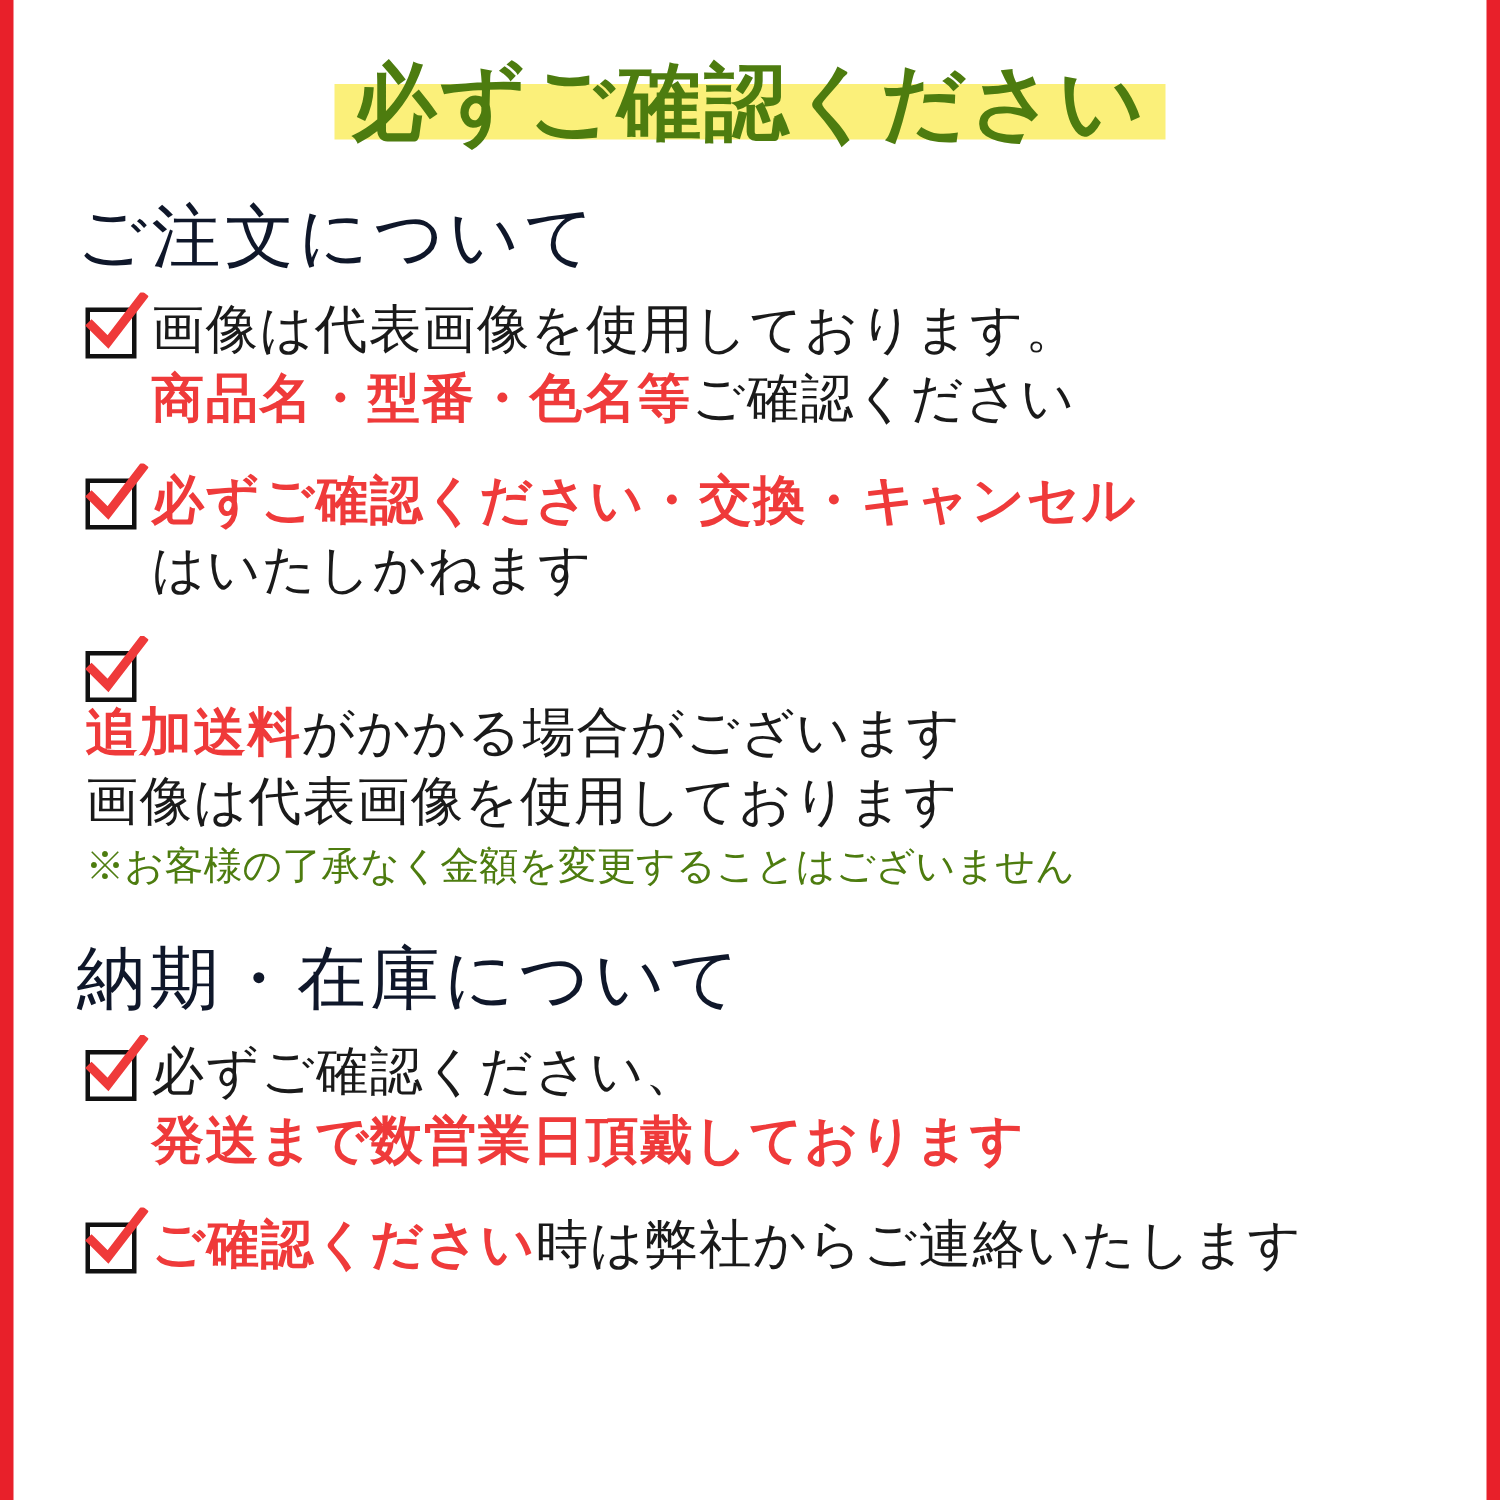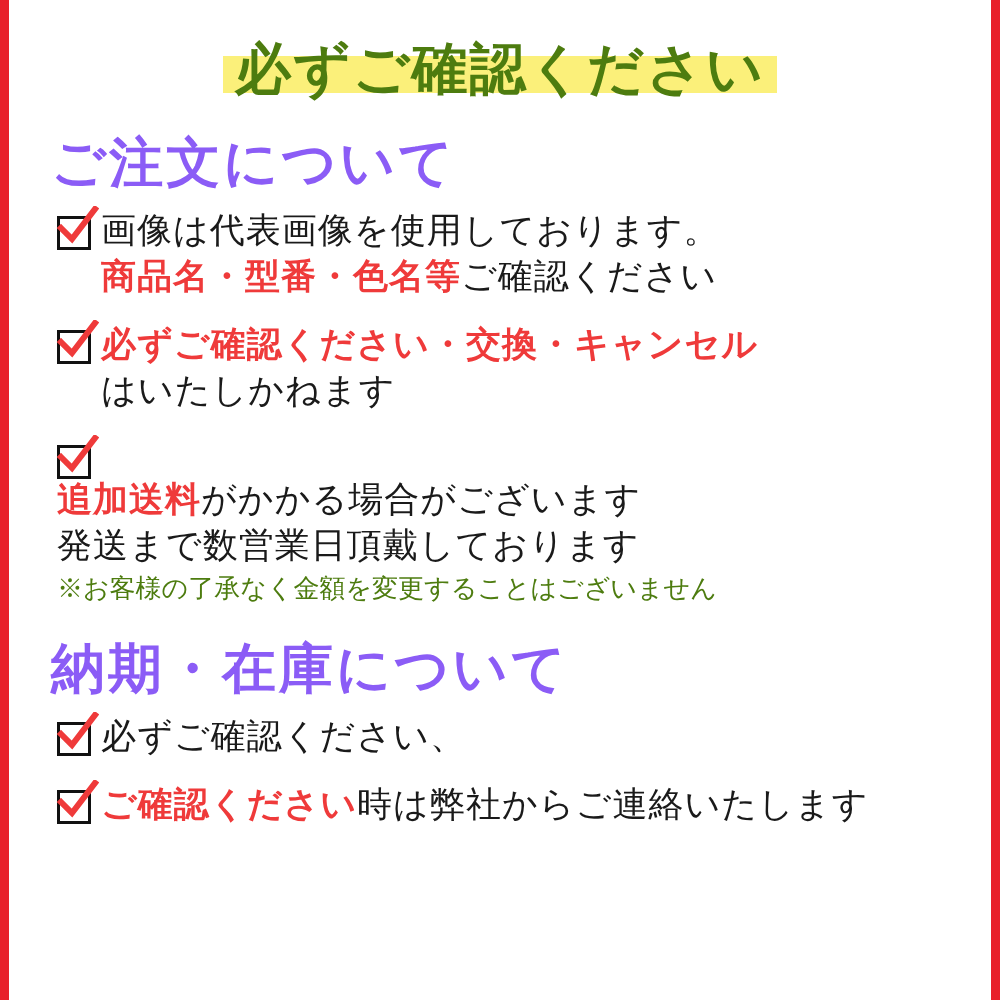--- a/index.html
+++ b/index.html
@@ -60,24 +60,24 @@
     background: #fbf07a;
     z-index: 0;
   }
   .title .txt {
     position: relative;
     z-index: 1;
   }
 
   
   .section-head {
-    font-size: 54px;
-    font-weight: bold;
+    font-size: 46px;
+    font-weight: normal;
     letter-spacing: 3px;
-    color: #8b5cf6;
+    color: #0f172a;
     margin: 4px 0 10px 8px;
   }
   .section-head.second {
     margin-top: 26px;
   }
 
   
   .item {
     display: flex;
     align-items: flex-start;
@@ -170,35 +170,36 @@
     </div>
 
     <div class="item tight">
       <span class="checkbox">
         <svg viewBox="0 0 44 44" aria-hidden="true">
             <path d="M6 22 L17 33 L40 3" stroke="#ef3a3a" stroke-width="6" fill="none" stroke-linecap="square"></path>
           </svg>
       </span>
       <span class="lines">
         <div class="line"><span class="red-bold">追加送料</span><span class="blk">がかかる場合がございます</span></div>
-        <div class="line blk">発送まで数営業日頂戴しております</div>
+        <div class="line blk">画像は代表画像を使用しております</div>
         <div class="line sub red">※お客様の了承なく金額を変更することはございません</div>
       </span>
     </div>
 
     <div class="section-head second">納期・在庫について</div>
 
     <div class="item">
       <span class="checkbox">
         <svg viewBox="0 0 44 44" aria-hidden="true">
             <path d="M6 22 L17 33 L40 3" stroke="#ef3a3a" stroke-width="6" fill="none" stroke-linecap="square"></path>
           </svg>
       </span>
       <span class="lines">
         <div class="line blk">必ずご確認ください、</div>
+        <div class="line red-bold">発送まで数営業日頂戴しております</div>
       </span>
     </div>
 
     <div class="item">
       <span class="checkbox">
         <svg viewBox="0 0 44 44" aria-hidden="true">
             <path d="M6 22 L17 33 L40 3" stroke="#ef3a3a" stroke-width="6" fill="none" stroke-linecap="square"></path>
           </svg>
       </span>
       <span class="lines">

